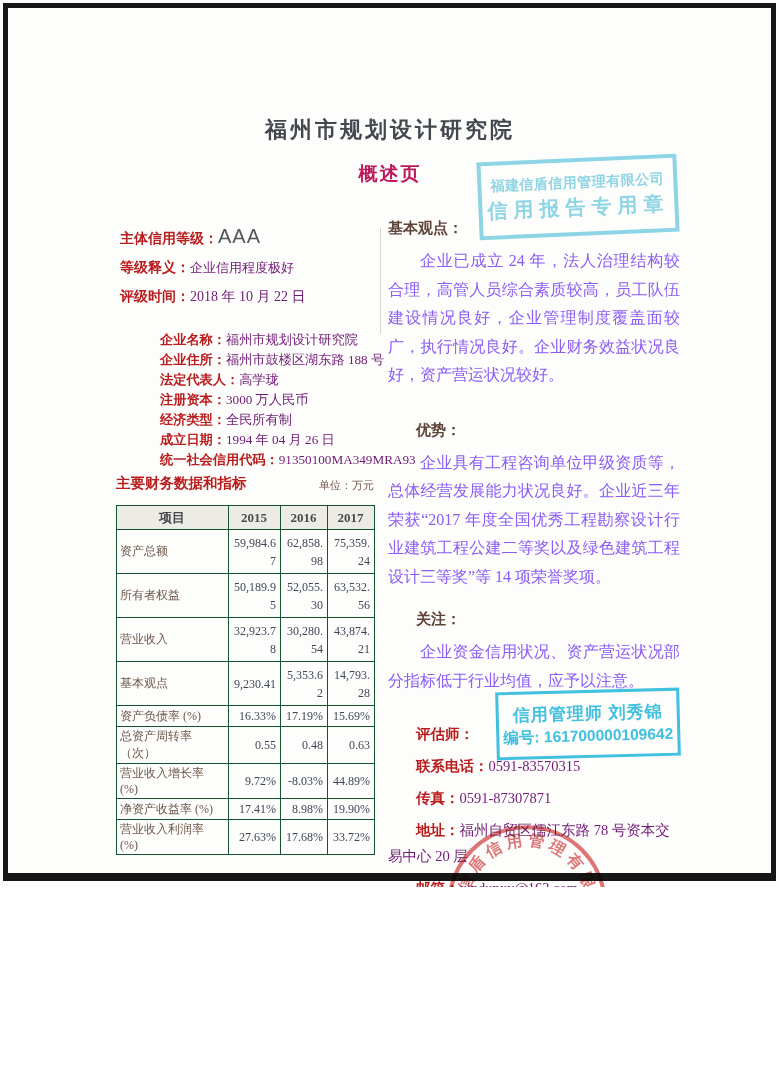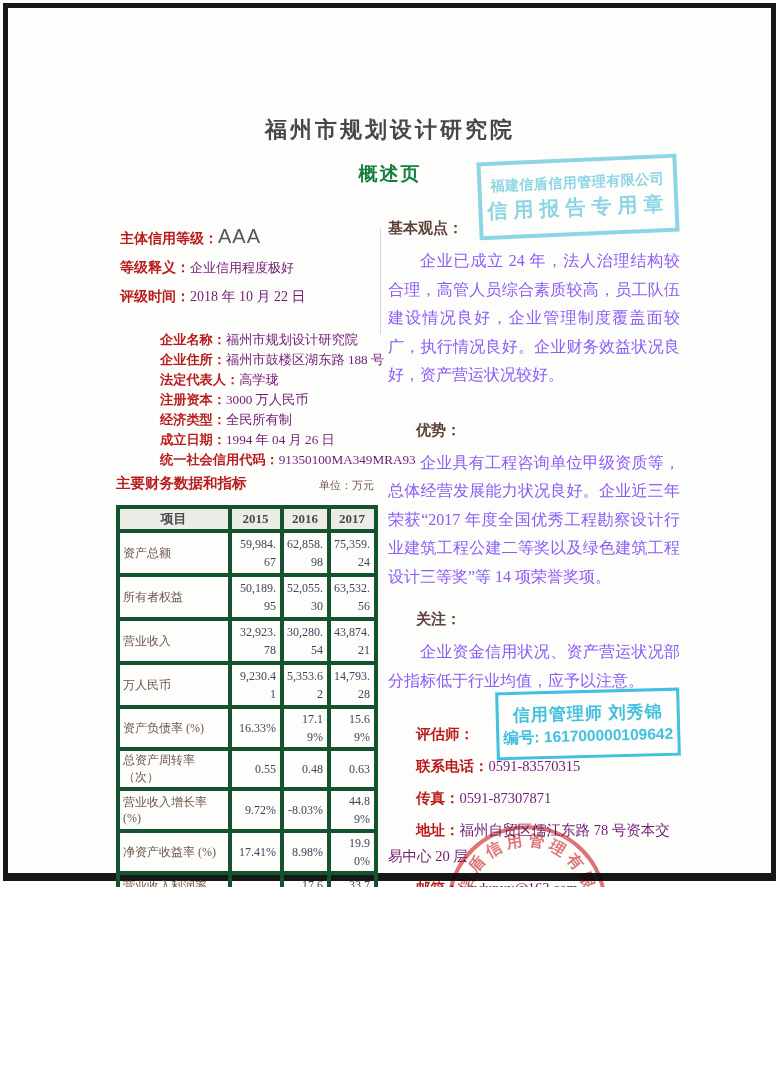--- a/index.html
+++ b/index.html
@@ -15,21 +15,21 @@
     border:5px solid #171717; border-bottom-width:8px; pointer-events:none;
   }
   .doc-title {
     position:absolute; left:0; top:115px; width:100%;
     text-align:center; font-size:22px; font-weight:bold;
     letter-spacing:3px; color:#43474e;
   }
   .doc-subtitle {
     position:absolute; left:0; top:161px; width:100%;
     text-align:center; font-size:19px; font-weight:bold;
-    letter-spacing:2px; color:#15803d;
+    letter-spacing:2px; color:#be185d;
   }
   .lbl {
     font-family:"Liberation Sans","DejaVu Sans",sans-serif;
     font-weight:bold; color:#b91c1c;
   }
   .val { color:#701a75; }
 
   .block-rating { position:absolute; left:120px; top:222px; width:260px; }
   .block-rating .line { line-height:28px; font-size:14px; white-space:nowrap; }
   .grade-val {
@@ -42,21 +42,21 @@
   .block-company .line { line-height:20px; font-size:13.2px; white-space:nowrap;margin-left:40px; }
   .block-company .lbl { font-size:13.2px; }
 
   .divider { position:absolute; left:380px; top:228px; width:1px; height:106px; background:#d9d6d1; }
 
   .block-table { position:absolute; left:116px; top:474px; width:258px; }
   .table-head-row { display:flex; justify-content:space-between; align-items:flex-end; margin-bottom:12px; }
   .table-title { font-size:14.5px; }
   .table-unit { font-size:11px; color:#76564a; font-family:"Liberation Sans","DejaVu Sans",sans-serif; }
   table.fin { border-collapse:collapse; width:258px; table-layout:fixed; }
-  table.fin th, table.fin td { border:4px solid #14532d; padding:1px 4px 1px 3px; }
+  table.fin th, table.fin td { border:1px solid #14532d; padding:1px 4px 1px 3px; }
   table.fin th {
     background:#edebe6; font-size:13px; color:#4a4a50;
     font-weight:bold; height:24px; text-align:center;
   }
   table.fin td { font-size:12px; }
   td.c-label { color:#6d564a; text-align:left; font-size:12.3px; }
   td.c-num { text-align:right; color:#3f4756; word-break:break-all; line-height:18px; }
   tr.tall td { height:44px; }
   tr.short td { height:20px; }
 
@@ -163,21 +163,21 @@
         <td class="c-num">52,055.30</td>
         <td class="c-num">63,532.56</td>
       </tr>
       <tr class="tall">
         <td class="c-label">营业收入</td>
         <td class="c-num">32,923.78</td>
         <td class="c-num">30,280.54</td>
         <td class="c-num">43,874.21</td>
       </tr>
       <tr class="tall">
-        <td class="c-label">万人民币</td>
+        <td class="c-label">基本观点</td>
         <td class="c-num">9,230.41</td>
         <td class="c-num">5,353.62</td>
         <td class="c-num">14,793.28</td>
       </tr>
       <tr class="short">
         <td class="c-label">资产负债率 (%)</td>
         <td class="c-num">16.33%</td>
         <td class="c-num">17.19%</td>
         <td class="c-num">15.69%</td>
       </tr>

